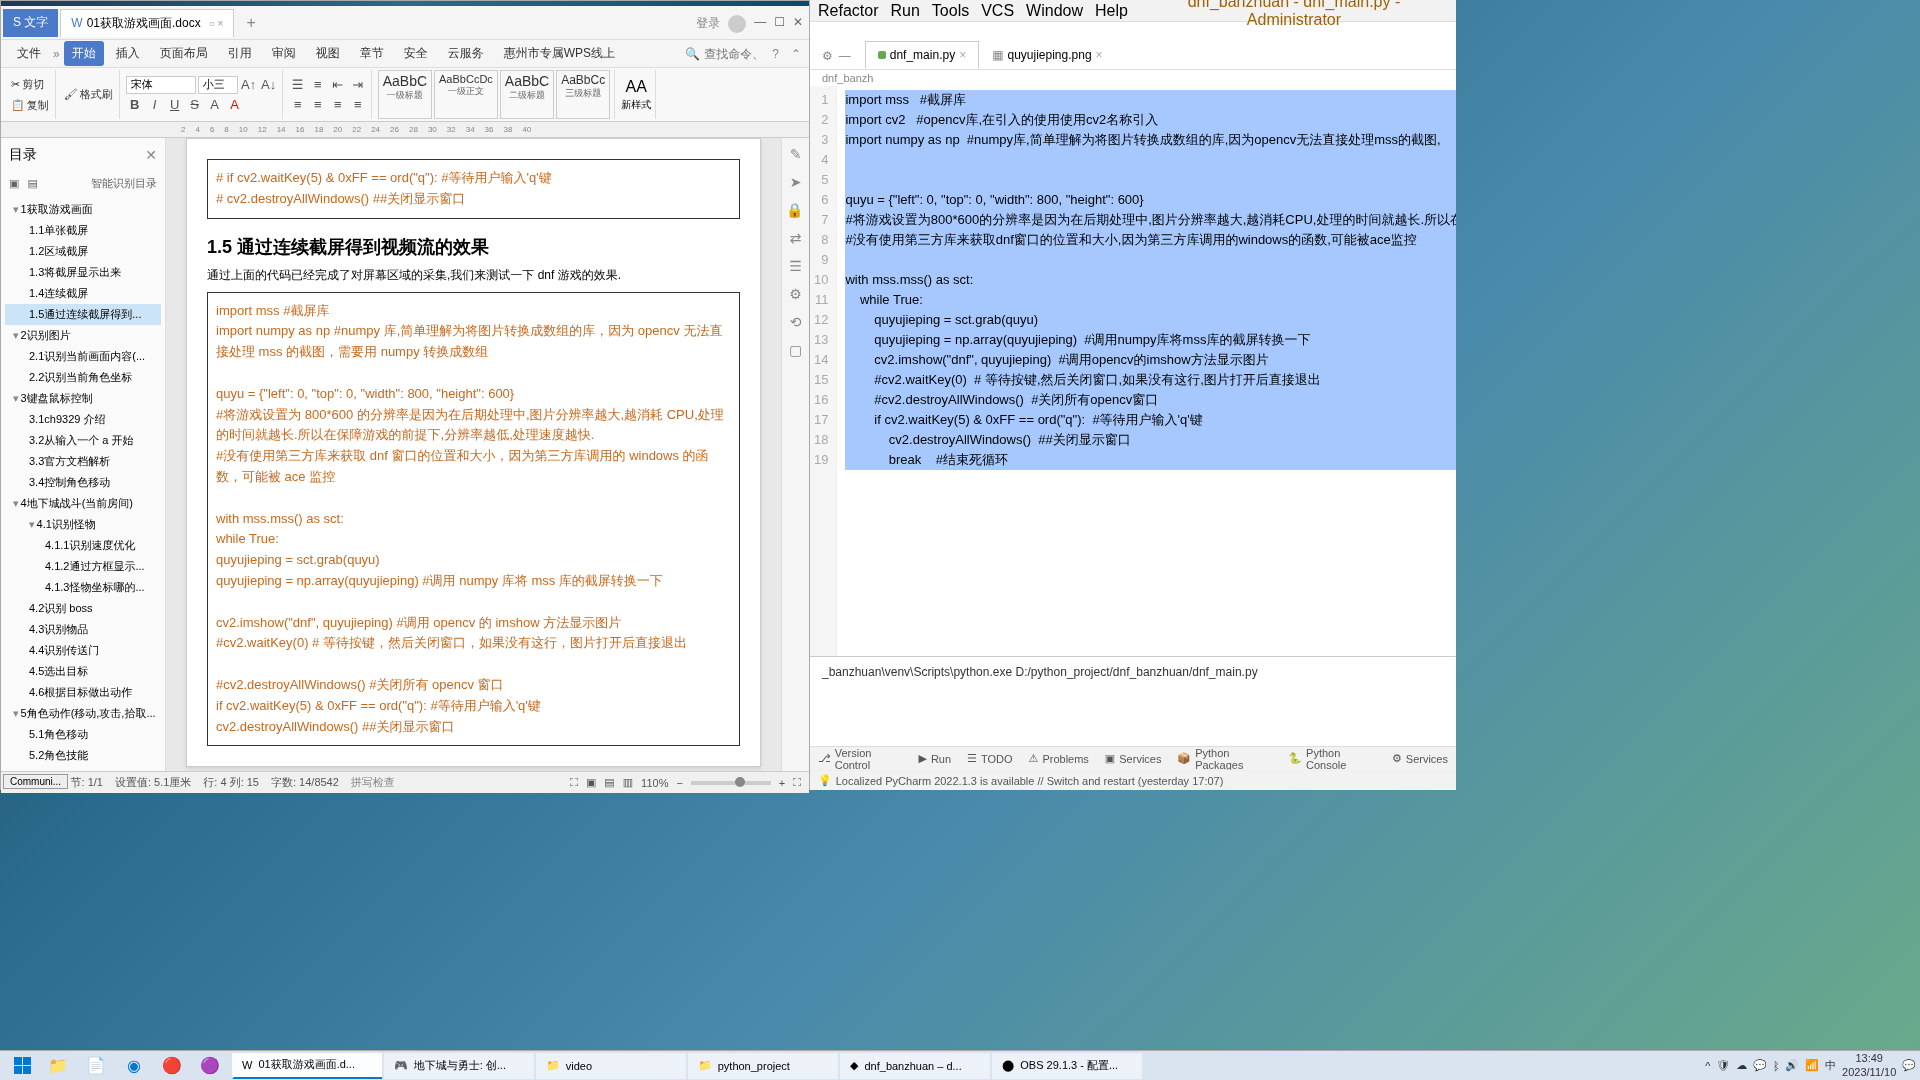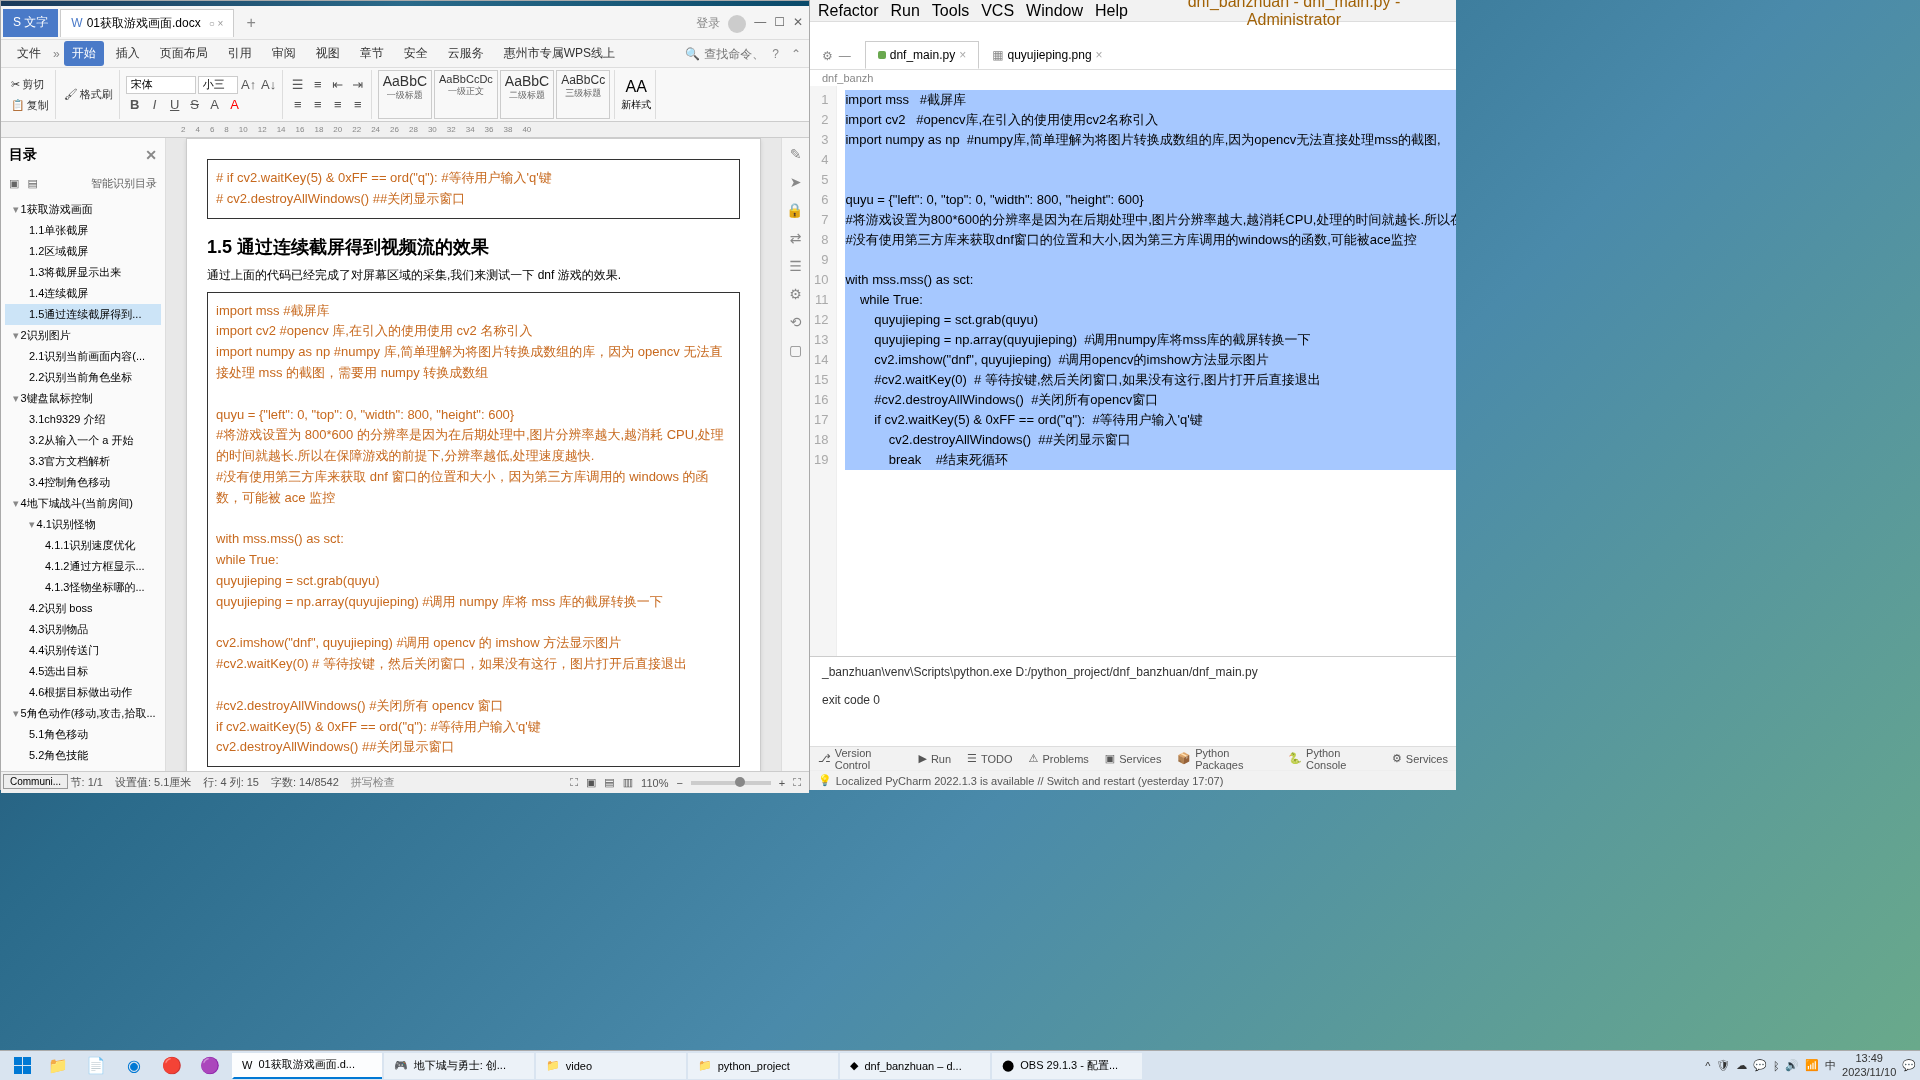--- a/index.html
+++ b/index.html
@@ -23,21 +23,21 @@
 .wps-ribbon-btn { display: flex; align-items: center; gap: 2px; font-size: 11px; color: #333; padding: 2px; }
 .wps-font-select { border: 1px solid #ccc; padding: 2px 4px; background: white; font-size: 11px; width: 70px; }
 .wps-icon-btn { width: 18px; height: 18px; display: inline-flex; align-items: center; justify-content: center; color: #555; font-size: 13px; }
 .wps-style-box { border: 1px solid #ccc; padding: 2px 4px; text-align: center; font-size: 11px; min-width: 48px; }
 .wps-style-title { font-size: 14px; color: #333; }
 .wps-style-sub { font-size: 9px; color: #666; }
 .wps-ruler { height: 16px; background: #f0f0f0; border-bottom: 1px solid #ccc; font-size: 8px; color: #888; display: flex; align-items: center; padding-left: 180px; gap: 10px; }
 
 .wps-body { display: flex; height: calc(100% - 155px); }
 .wps-sidebar { width: 165px; background: #fafafa; border-right: 1px solid #ddd; overflow-y: auto; }
-.wps-sidebar-title { padding: 8px; font-size: 14px; font-weight: bold; display: flex; justify-content: space-between; align-items: center; }
+.wps-sidebar-title { padding: 8px; font-size: 14px; font-weight: normal; display: flex; justify-content: space-between; align-items: center; }
 .wps-sidebar-tools { padding: 4px 8px; display: flex; gap: 8px; font-size: 11px; color: #666; align-items: center; }
 .wps-tree { padding: 4px; font-size: 11px; }
 .wps-tree-item { padding: 3px 4px; cursor: pointer; white-space: nowrap; overflow: hidden; text-overflow: ellipsis; }
 .wps-tree-item.l1 { padding-left: 8px; }
 .wps-tree-item.l2 { padding-left: 24px; }
 .wps-tree-item.l3 { padding-left: 40px; }
 .wps-tree-item.active { background: #cce4f7; }
 .wps-tree-caret { color: #888; margin-right: 2px; }
 
 .wps-content { flex: 1; background: #e8e8e8; overflow: auto; position: relative; padding: 0 20px; }
@@ -275,21 +275,20 @@
           <div class="code-orange"># if cv2.waitKey(5) &amp; 0xFF == ord("q"):   #等待用户输入'q'键</div>
           <div class="code-orange">#     cv2.destroyAllWindows()  ##关闭显示窗口</div>
         </div>
         <div class="wps-heading">
           <span>1.5</span>
           <span class="selected">通过连续截屏得到视频流的效果</span>
         </div>
         <p style="margin:8px 0;">通过上面的代码已经完成了对屏幕区域的采集,我们来测试一下 dnf 游戏的效果.</p>
         <div class="wps-code-box">
           <div><span class="code-orange">import mss   #截屏库</span></div>
-          <div><span class="code-orange">import cv2   #opencv 库,在引入的使用使用 cv2 名称引入</span></div>
           <div><span class="code-orange">import numpy as np  #numpy 库,简单理解为将图片转换成数组的库，因为 opencv 无法直接处理 mss 的截图，需要用 numpy 转换成数组</span></div>
           <div>&nbsp;</div>
           <div><span class="code-orange">quyu = {"left": 0, "top": 0, "width": 800, "height": 600}</span></div>
           <div><span class="code-orange">#将游戏设置为 800*600 的分辨率是因为在后期处理中,图片分辨率越大,越消耗 CPU,处理的时间就越长.所以在保障游戏的前提下,分辨率越低,处理速度越快.</span></div>
           <div><span class="code-orange">#没有使用第三方库来获取 dnf 窗口的位置和大小，因为第三方库调用的 windows 的函数，可能被 ace 监控</span></div>
           <div>&nbsp;</div>
           <div><span class="code-orange">with mss.mss() as sct:</span></div>
           <div><span class="code-orange">    while True:</span></div>
           <div><span class="code-orange">        quyujieping = sct.grab(quyu)</span></div>
           <div><span class="code-orange">        quyujieping = np.array(quyujieping)  #调用 numpy 库将 mss 库的截屏转换一下</span></div>
@@ -393,21 +392,20 @@
         <div>17</div>
         <div>18</div>
         <div>19</div>
       </div>
     <div class="pycharm-code" id="codearea"><div class="code-line sel">import mss   #截屏库</div><div class="code-line sel">import cv2   #opencv库,在引入的使用使用cv2名称引入</div><div class="code-line sel">import numpy as np  #numpy库,简单理解为将图片转换成数组的库,因为opencv无法直接处理mss的截图,</div><div class="code-line sel"> </div><div class="code-line sel"> </div><div class="code-line sel">quyu = {"left": 0, "top": 0, "width": 800, "height": 600}</div><div class="code-line sel">#将游戏设置为800*600的分辨率是因为在后期处理中,图片分辨率越大,越消耗CPU,处理的时间就越长.所以在保</div><div class="code-line sel">#没有使用第三方库来获取dnf窗口的位置和大小,因为第三方库调用的windows的函数,可能被ace监控</div><div class="code-line sel"> </div><div class="code-line sel">with mss.mss() as sct:</div><div class="code-line sel">    while True:</div><div class="code-line sel">        quyujieping = sct.grab(quyu)</div><div class="code-line sel">        quyujieping = np.array(quyujieping)  #调用numpy库将mss库的截屏转换一下</div><div class="code-line sel">        cv2.imshow("dnf", quyujieping)  #调用opencv的imshow方法显示图片</div><div class="code-line sel">        #cv2.waitKey(0)  # 等待按键,然后关闭窗口,如果没有这行,图片打开后直接退出</div><div class="code-line sel">        #cv2.destroyAllWindows()  #关闭所有opencv窗口</div><div class="code-line sel">        if cv2.waitKey(5) &amp; 0xFF == ord("q"):  #等待用户输入'q'键</div><div class="code-line sel">            cv2.destroyAllWindows()  ##关闭显示窗口</div><div class="code-line sel">            break    #结束死循环</div></div>
   </div>
 
   <div class="pycharm-console">
     <div>_banzhuan\venv\Scripts\python.exe D:/python_project/dnf_banzhuan/dnf_main.py</div>
     <div>&nbsp;</div>
-    <div>exit code 0</div>
   </div>
 
   <div class="pycharm-bottombar">
     <div class="pycharm-bottom-item">⎇ <span>Version Control</span></div>
     <div class="pycharm-bottom-item">▶ <span>Run</span></div>
     <div class="pycharm-bottom-item">☰ <span>TODO</span></div>
     <div class="pycharm-bottom-item">⚠ <span>Problems</span></div>
     <div class="pycharm-bottom-item">▣ <span>Services</span></div>
     <div class="pycharm-bottom-item">📦 <span>Python Packages</span></div>
     <div class="pycharm-bottom-item">🐍 <span>Python Console</span></div>

